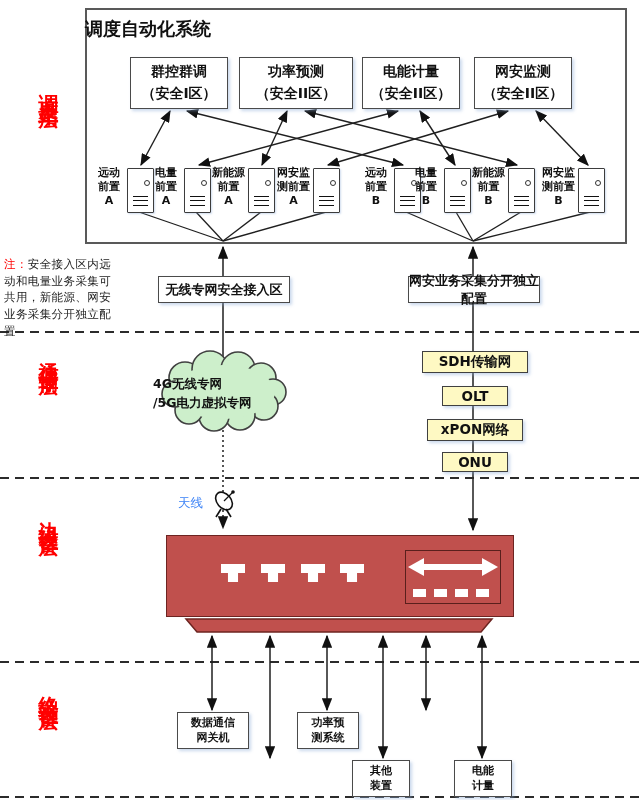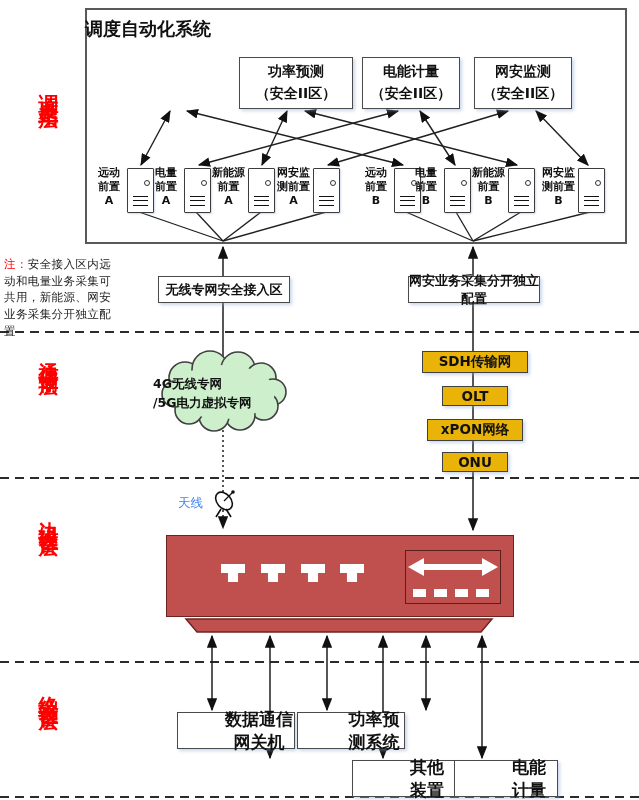--- a/index.html
+++ b/index.html
@@ -21,30 +21,30 @@
   .srvlabel{position:absolute;z-index:3;top:166px;font-size:11px;font-weight:bold;
             line-height:1.25;text-align:center;}
   .layerlabel{position:absolute;z-index:3;left:36px;color:#FF0000;font-weight:bold;font-size:20px;
               writing-mode:vertical-rl;text-orientation:upright;letter-spacing:4px;}
   .note{position:absolute;z-index:3;left:4px;top:256px;width:110px;font-size:11.5px;
         line-height:1.45;letter-spacing:.4px;color:#1c1c1c;}
   .note .pfx{color:#FF0000;}
   .zonebox{top:276px;height:25px;font-size:13px;}
   .cloudtext{position:absolute;z-index:3;left:153px;top:374px;width:140px;text-align:left;
              font-weight:bold;font-size:12.5px;line-height:1.55;}
-  .netnode{background:#eab308;border:1.5px solid #404040;font-size:13.5px;}
+  .netnode{background:#fef9c3;border:1.5px solid #404040;font-size:13.5px;}
   .antlabel{position:absolute;z-index:3;left:178px;top:495px;font-size:12.5px;color:#3b82f6;}
   .device{position:absolute;z-index:2;left:166px;top:535px;width:346px;height:80px;
           background:#C0504D;border:1.5px solid #6d2421;}
   .devtitle{position:absolute;left:9px;top:4px;color:#fff;font-weight:bold;font-size:13.5px;letter-spacing:1px;}
   .port{position:absolute;top:28px;width:24px;height:18px;background:#fff;
         clip-path:polygon(0 0,100% 0,100% 50%,71% 50%,71% 100%,29% 100%,29% 50%,0 50%);}
   .devpanel{position:absolute;left:238px;top:14px;width:94px;height:52px;border:1.6px solid #5a1f1c;}
   .sq{position:absolute;bottom:6px;width:13px;height:8px;background:#fff;}
-  .tbox{height:35px;font-size:17px;line-height:1.3;padding-left:46px;}
+  .tbox{height:35px;font-size:11px;line-height:1.3;}
 </style>
 </head>
 <body>
 
 <div id="canvas">
 
   <svg class="wires" width="639" height="800" viewBox="0 0 639 800">
     <defs>
       <marker id="ah" viewBox="0 0 10 8" refX="9" refY="4" markerWidth="9" markerHeight="7" orient="auto-start-reverse">
           <path d="M0,0 L10,4 L0,8 z" fill="#111"></path>
@@ -128,20 +128,24 @@
   <div class="layerlabel" style="top:506px">边缘设备层</div>
   <div class="layerlabel" style="top:680px">终端设备层</div>
 
   <div class="note">
     <span class="pfx">注：</span><span>安全接入区内远动和电量业务采集可共用，新能源、网安业务采集分开独立配置</span>
   </div>
 
   <div class="outerbox" style="left:85px;top:8px;width:538px;height:232px"></div>
   <div class="title" style="left:85px;top:17px;width:538px">调度自动化系统</div>
 
+  <div class="node fbox" style="left:130px;width:96px">
+    <span>群控群调</span>
+    <span>（安全I区）</span>
+  </div>
   <div class="node fbox" style="left:239px;width:112px">
     <span>功率预测</span>
     <span>（安全II区）</span>
   </div>
   <div class="node fbox" style="left:362px;width:96px">
     <span>电能计量</span>
     <span>（安全II区）</span>
   </div>
   <div class="node fbox" style="left:474px;width:96px">
     <span>网安监测</span>

